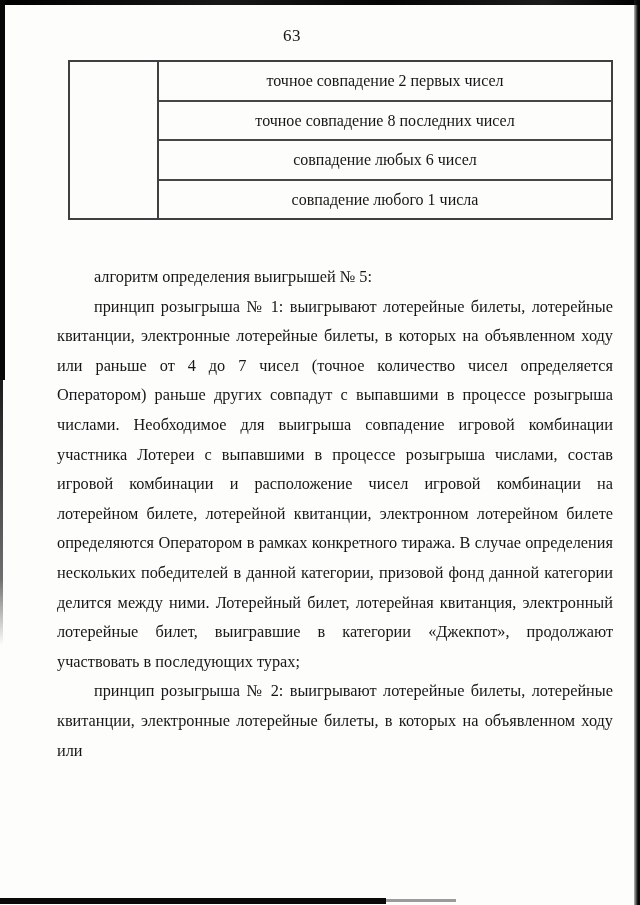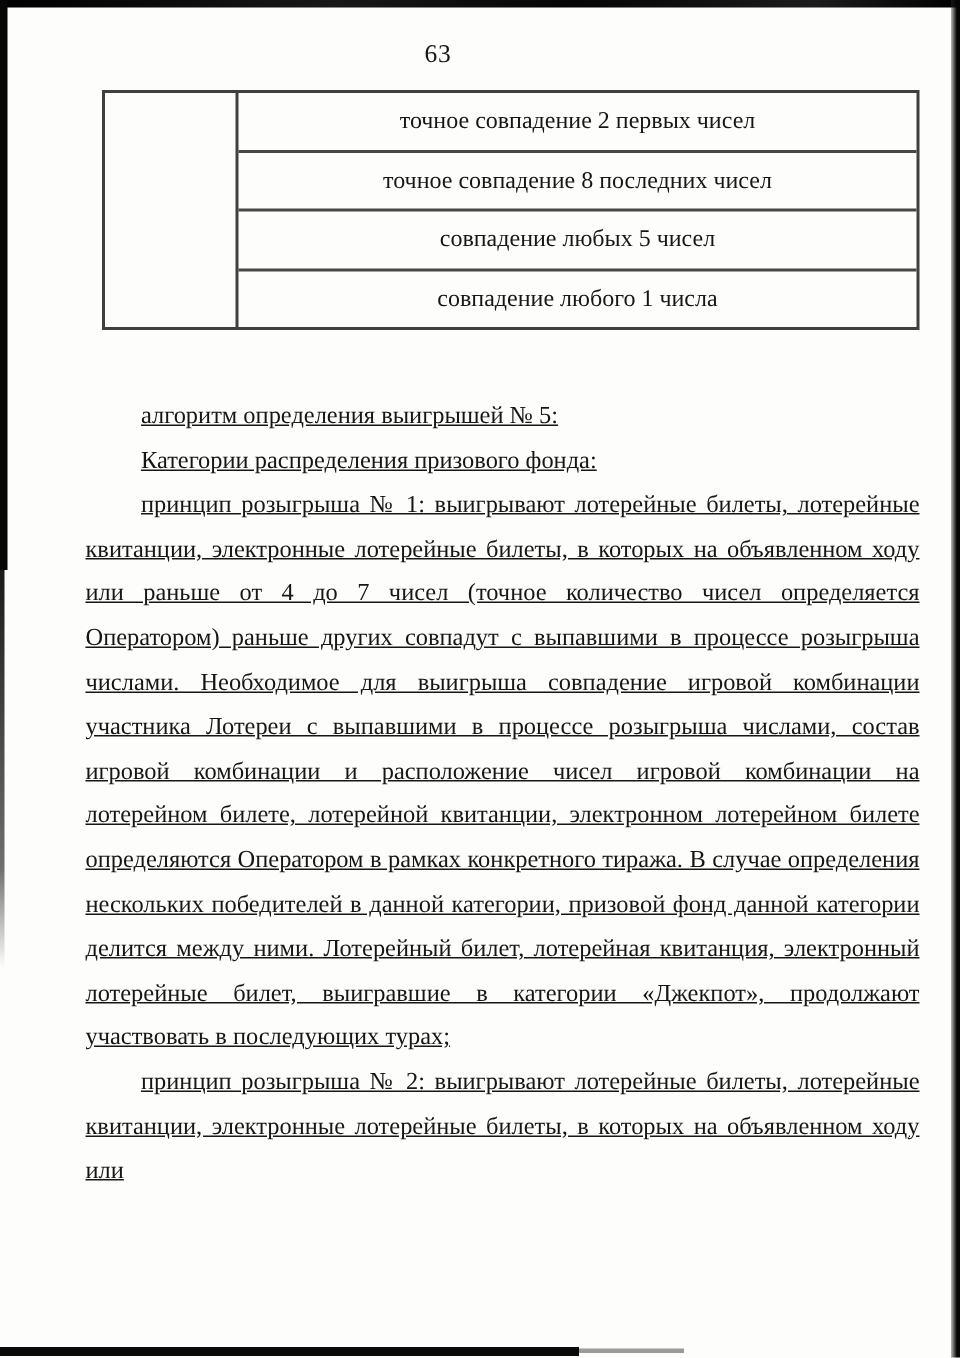--- a/index.html
+++ b/index.html
@@ -65,42 +65,41 @@
   }
   .trow:last-child { border-bottom: none; }
 
   
   .content {
     position: absolute; left: 57px; top: 262px; width: 556px;
     font-size: 16.3px;
     line-height: 29.6px;
     text-align: justify;
   }
-  .content p { text-indent: 37px; text-decoration: underline; }
+  .content p { text-indent: 37px; }
 </style>
 </head>
 <body>
 
 <div class="edge-top"></div>
 <div class="edge-left-solid"></div>
 <div class="edge-left-fade"></div>
 <div class="edge-right"></div>
 <div class="edge-bottom"></div>
 <div class="edge-bottom-ext"></div>
 
 <div class="page-number">63</div>
 
 <div class="match-table">
   <div class="stub-cell"></div>
   <div class="rows-col">
     <div class="trow">точное совпадение 2 первых чисел</div>
     <div class="trow">точное совпадение 8 последних чисел</div>
-    <div class="trow">совпадение любых 5 чисел</div>
+    <div class="trow">совпадение любых 6 чисел</div>
     <div class="trow">совпадение любого 1 числа</div>
   </div>
 </div>
 
 <div class="content">
   <p>алгоритм определения выигрышей № 5:</p>
-  <p>Категории распределения призового фонда:</p>
   <p>принцип розыгрыша № 1: выигрывают лотерейные билеты, лотерейные квитанции, электронные лотерейные билеты, в которых на объявленном ходу или раньше от 4 до 7 чисел (точное количество чисел определяется Оператором) раньше других совпадут с выпавшими в процессе розыгрыша числами. Необходимое для выигрыша совпадение игровой комбинации участника Лотереи с выпавшими в процессе розыгрыша числами, состав игровой комбинации и расположение чисел игровой комбинации на лотерейном билете, лотерейной квитанции, электронном лотерейном билете определяются Оператором в рамках конкретного тиража. В случае определения нескольких победителей в данной категории, призовой фонд данной категории делится между ними. Лотерейный билет, лотерейная квитанция, электронный лотерейные билет, выигравшие в категории «Джекпот», продолжают участвовать в последующих турах;</p>
   <p>принцип розыгрыша № 2: выигрывают лотерейные билеты, лотерейные квитанции, электронные лотерейные билеты, в которых на объявленном ходу или</p>
 </div>
 
 </body></html>

